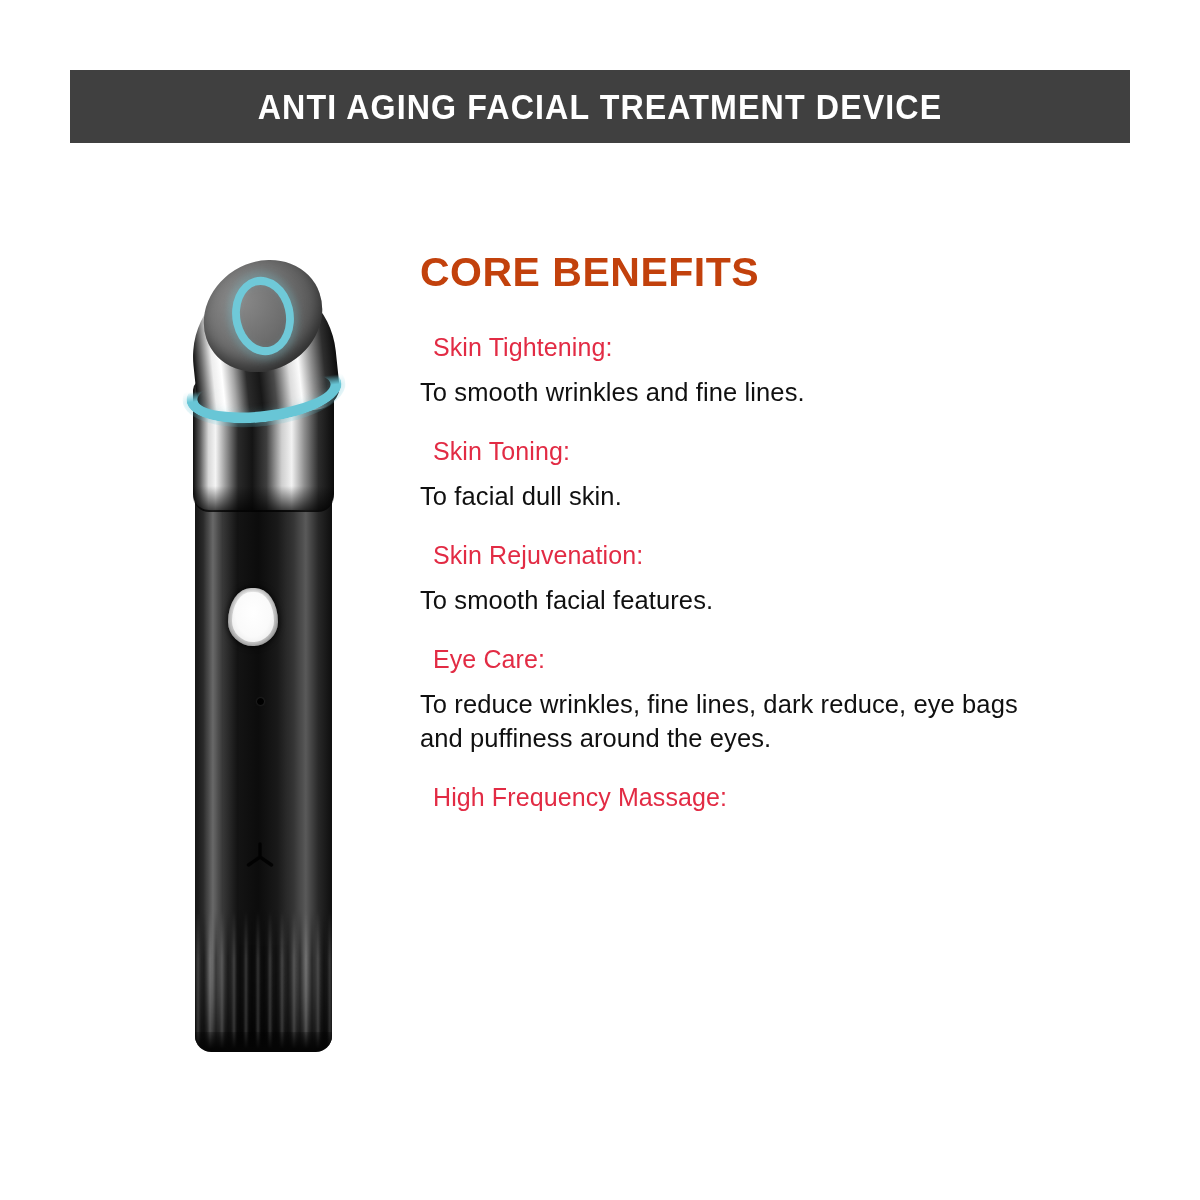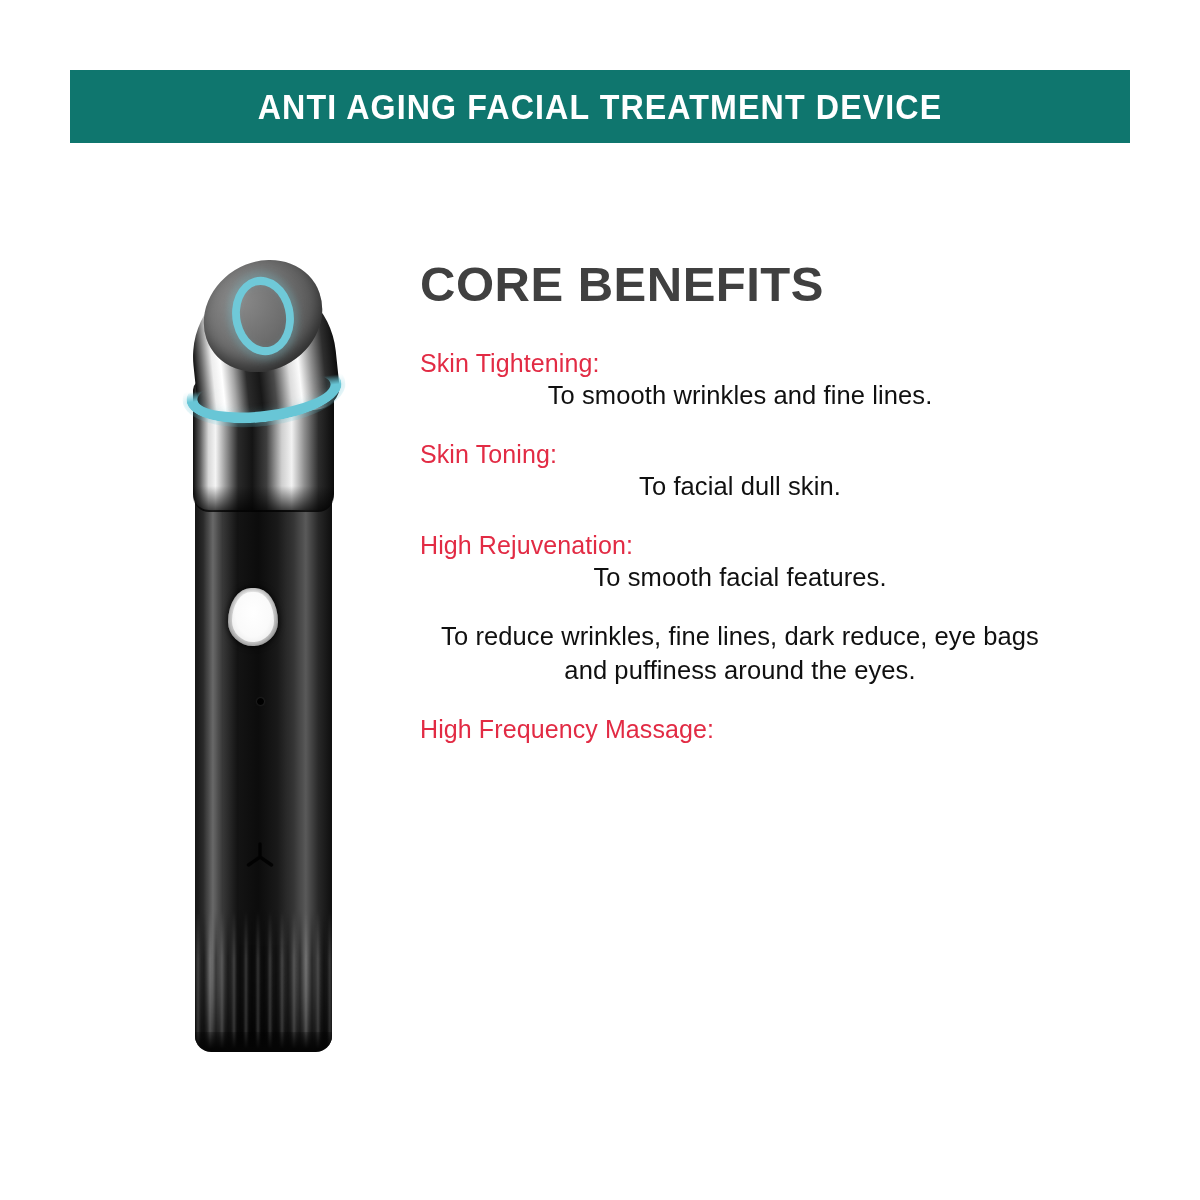--- a/index.html
+++ b/index.html
@@ -15,21 +15,21 @@
     position: relative;
   }
 
   
   .banner {
     position: absolute;
     left: 70px;
     top: 70px;
     width: 1060px;
     height: 73px;
-    background: #0f766e;
+    background: #404040;
     display: flex;
     align-items: center;
     justify-content: center;
   }
   .banner-title {
     color: #ffffff;
     font-family: "Liberation Sans", sans-serif;
     font-weight: bold;
     font-size: 35px;
     letter-spacing: 1.2px;
@@ -38,45 +38,44 @@
   }
 
   
   .benefits {
     position: absolute;
     left: 420px;
     top: 248px;
     width: 640px;
   }
   .benefits-heading {
-    color: #404040;
+    color: #c2410c;
     font-weight: bold;
-    font-size: 49px;
+    font-size: 41px;
     letter-spacing: 0.5px;
-    margin: 12px 0 38px 0;
+    margin: 4px 0 38px 0;
     line-height: 1;
   }
   .benefit-item {
     margin-bottom: 26px;
   }
   .benefit-item:last-child { margin-bottom: 0; }
   .benefit-title {
     color: #E22B44;
     font-size: 25px;
     line-height: 1.28;
-    margin: 0;
+    margin: 13px;
     letter-spacing: 0.1px;
   }
   .benefit-desc {
     color: #101010;
     font-size: 25.5px;
     line-height: 1.30;
     margin: 0;
     letter-spacing: 0.1px;
-    text-align: center;
   }
 
   
   .product {
     position: absolute;
     left: 120px;
     top: 250px;
     width: 290px;
     height: 940px;
   }
@@ -358,25 +357,26 @@
     <p class="benefit-desc">To smooth wrinkles and fine lines.</p>
   </div>
 
 
   <div class="benefit-item">
     <p class="benefit-title">Skin Toning:</p>
     <p class="benefit-desc">To facial dull skin.</p>
   </div>
 
   <div class="benefit-item">
-    <p class="benefit-title">High Rejuvenation:</p>
+    <p class="benefit-title">Skin Rejuvenation:</p>
     <p class="benefit-desc">To smooth facial features.</p>
   </div>
 
   <div class="benefit-item">
+    <p class="benefit-title">Eye Care:</p>
     <p class="benefit-desc">To reduce wrinkles, fine lines, dark reduce, eye bags and puffiness around the eyes.</p>
   </div>
 
   <div class="benefit-item">
     <p class="benefit-title">High Frequency Massage:</p>
   </div>
 
 </div>
 
 </body></html>

